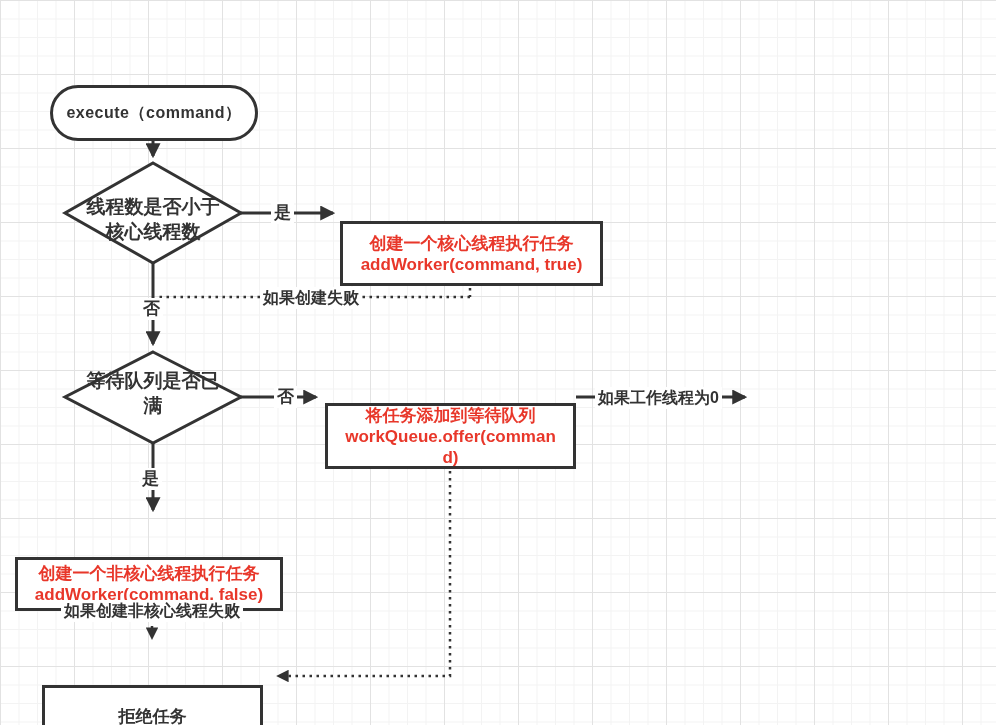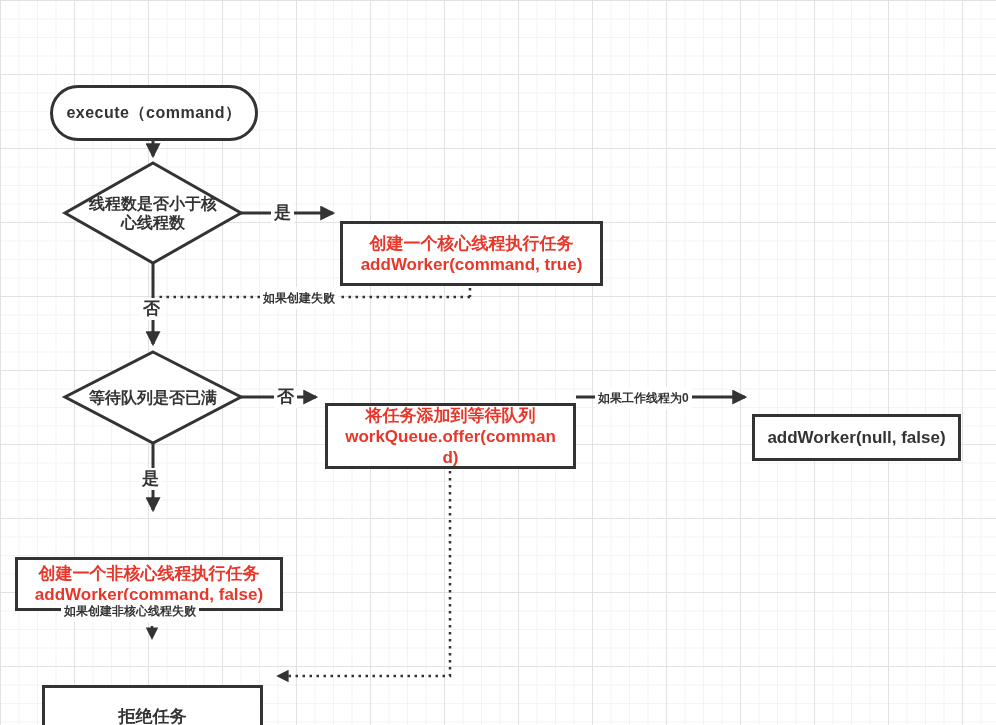--- a/index.html
+++ b/index.html
@@ -24,25 +24,25 @@
     border:3px solid var(--line-dark,#333);
     display:flex;align-items:center;justify-content:center;
     text-align:center;font-weight:bold;color:var(--line-dark,#333);margin-top:40px;
   }
   .start{border-radius:28px;font-size:16px;letter-spacing:.5px;}
   .red-text{color:var(--accent-red,#e8372a);}
   .proc{font-size:17px;line-height:21px;white-space:pre-line;word-break:break-all;padding:2px 12px;}
   .plain{font-size:17px;}
   .diamond-label{
     position:absolute;font-weight:bold;color:var(--line-dark,#333);
-    text-align:center;font-size:16px;line-height:19px;
+    text-align:center;font-size:19px;line-height:25px;
   }
   .edge-label{
     position:absolute;background:#ffffff;font-weight:bold;color:var(--line-dark,#333);
-    text-align:center;font-size:12px;line-height:20px;padding:1px 3px;white-space:nowrap;
+    text-align:center;font-size:16px;line-height:20px;padding:1px 3px;white-space:nowrap;
   }
   .annotation{
     position:absolute;left:645px;top:199px;width:345px;
     color:var(--accent-red,#e8372a);font-weight:bold;font-size:20px;line-height:29px;
     text-align:center;white-space:pre-line;
   }
 </style>
 </head>
 <body>
 
@@ -70,26 +70,25 @@
     <polygon class="shape" points="153,352 241,397 153,443 65,397"></polygon>
   </svg>
 
   <div class="node start" style="left:50px;top:45px;width:208px;height:56px;">execute（command）</div>
 
   <div class="diamond-label" style="left:85px;top:194px;width:136px;">线程数是否小于核心线程数</div>
 
   <div class="node proc red-text" style="left:340px;top:181px;width:263px;height:65px;">创建一个核心线程执行任务
 addWorker(command, true)</div>
 
-  <div class="diamond-label" style="left:80px;top:388px;width:146px;">等待队列是否已满</div>
+  <div class="diamond-label" style="left:80px;top:368px;width:146px;">等待队列是否已满</div>
 
   <div class="node proc red-text" style="left:325px;top:363px;width:251px;height:66px;">将任务添加到等待队列
 workQueue.offer(command)</div>
 
-  <div class="node plain" style="left:752px;top:374px;width:209px;height:47px;">addWorker(null, false)</div>
 
   <div class="node proc red-text" style="left:15px;top:517px;width:268px;height:54px;">创建一个非核心线程执行任务
 addWorker(command, false)</div>
 
   <div class="node plain" style="left:42px;top:645px;width:221px;height:63px;">拒绝任务</div>
 
   <div class="edge-label" style="left:271px;top:202px;font-size:17px;">是</div>
 
   <div class="edge-label" style="left:140px;top:298px;font-size:17px;">否</div>
 

